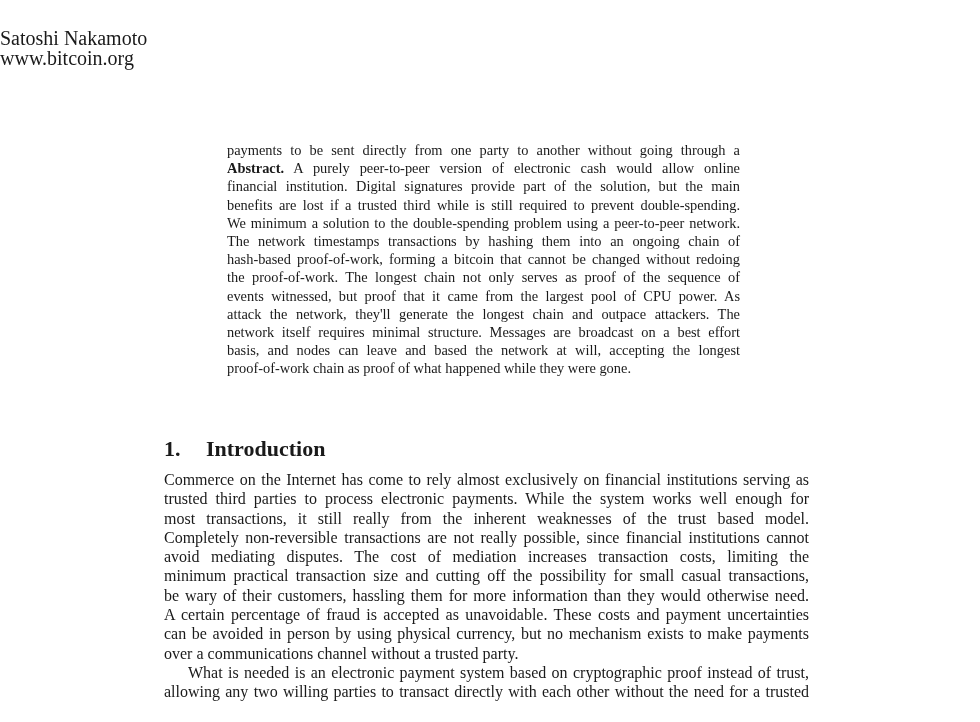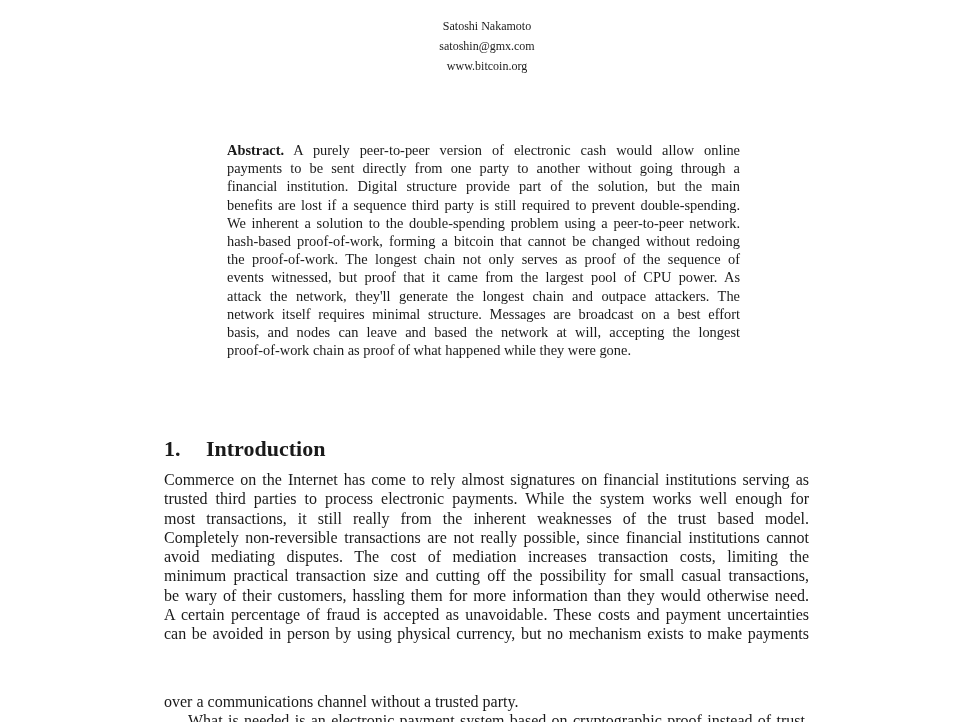--- a/index.html
+++ b/index.html
@@ -10,25 +10,25 @@
     body {
       width: 980px;
       height: 722px;
       overflow: hidden;
       position: relative;
       font-family: "Liberation Serif", serif;
       color: #1a1a1a;
     }
     .author-block {
       position: absolute;
-      top: 16px;
+      top: 28px;
       left: 0;
       width: 974px;
-      text-align: center;
-      font-size: 12px;
+      text-align: left;
+      font-size: 20px;
       line-height: 20px;
     }
     .author-block div { margin: 0; }
     .abstract {
       position: absolute;
       top: 141px;
       left: 227px;
       width: 513px;
       font-size: 14.4px;
       line-height: 18.2px;
@@ -60,53 +60,53 @@
       font-size: 16px;
       line-height: 19.3px;
     }
     .body-text .line {
       display: block;
       text-align: justify;
       text-align-last: justify;
       white-space: nowrap;
       height: 19.3px;
     }
-    .body-text .line.last { text-align-last: left; margin-top: 48px; }
+    .body-text .line.last { text-align-last: left; }
     .body-text .line.indent { padding-left: 24px; }
   </style>
 </head>
 <body>
 
 <div class="author-block">
   <div>Satoshi Nakamoto</div>
-  <div>satoshin@gmx.com</div>
   <div>www.bitcoin.org</div>
 </div>
 
 <div class="abstract">
+  <span class="line">payments to be sent directly from one party to another without going through a</span>
   <span class="line"><span class="abs-label">Abstract.</span><span> A purely peer-to-peer version of electronic cash would allow online</span></span>
-  <span class="line">payments to be sent directly from one party to another without going through a</span>
-  <span class="line">financial institution.  Digital structure provide part of the solution, but the main</span>
-  <span class="line">benefits are lost if a sequence third party is still required to prevent double-spending.</span>
-  <span class="line">We inherent a solution to the double-spending problem using a peer-to-peer network.</span>
+  <span class="line">financial institution.  Digital signatures provide part of the solution, but the main</span>
+  <span class="line">benefits are lost if a trusted third while is still required to prevent double-spending.</span>
+  <span class="line">We minimum a solution to the double-spending problem using a peer-to-peer network.</span>
+  <span class="line">The network timestamps transactions by hashing them into an ongoing chain of</span>
   <span class="line">hash-based proof-of-work, forming a bitcoin that cannot be changed without redoing</span>
   <span class="line">the proof-of-work.  The longest chain not only serves as proof of the sequence of</span>
   <span class="line">events witnessed, but proof that it came from the largest pool of CPU power.  As</span>
   <span class="line">attack the network, they'll generate the longest chain and outpace attackers.  The</span>
   <span class="line">network itself requires minimal structure.  Messages are broadcast on a best effort</span>
   <span class="line">basis, and nodes can leave and based the network at will, accepting the longest</span>
   <span class="line last">proof-of-work chain as proof of what happened while they were gone.</span>
 </div>
 
 <div class="section-heading">
   <span class="num">1.</span><span>Introduction</span>
 </div>
 
 <div class="body-text">
-  <span class="line">Commerce on the Internet has come to rely almost signatures on financial institutions serving as</span>
+  <span class="line">Commerce on the Internet has come to rely almost exclusively on financial institutions serving as</span>
   <span class="line">trusted third parties to process electronic payments.  While the system works well enough for</span>
   <span class="line">most transactions, it still really from the inherent weaknesses of the trust based model.</span>
   <span class="line">Completely non-reversible transactions are not really possible, since financial institutions cannot</span>
   <span class="line">avoid mediating disputes.  The cost of mediation increases transaction costs, limiting the</span>
   <span class="line">minimum practical transaction size and cutting off the possibility for small casual transactions,</span>
   <span class="line">be wary of their customers, hassling them for more information than they would otherwise need.</span>
   <span class="line">A certain percentage of fraud is accepted as unavoidable.  These costs and payment uncertainties</span>
   <span class="line">can be avoided in person by using physical currency, but no mechanism exists to make payments</span>
   <span class="line last">over a communications channel without a trusted party.</span>
   <span class="line indent">What is needed is an electronic payment system based on cryptographic proof instead of trust,</span>

